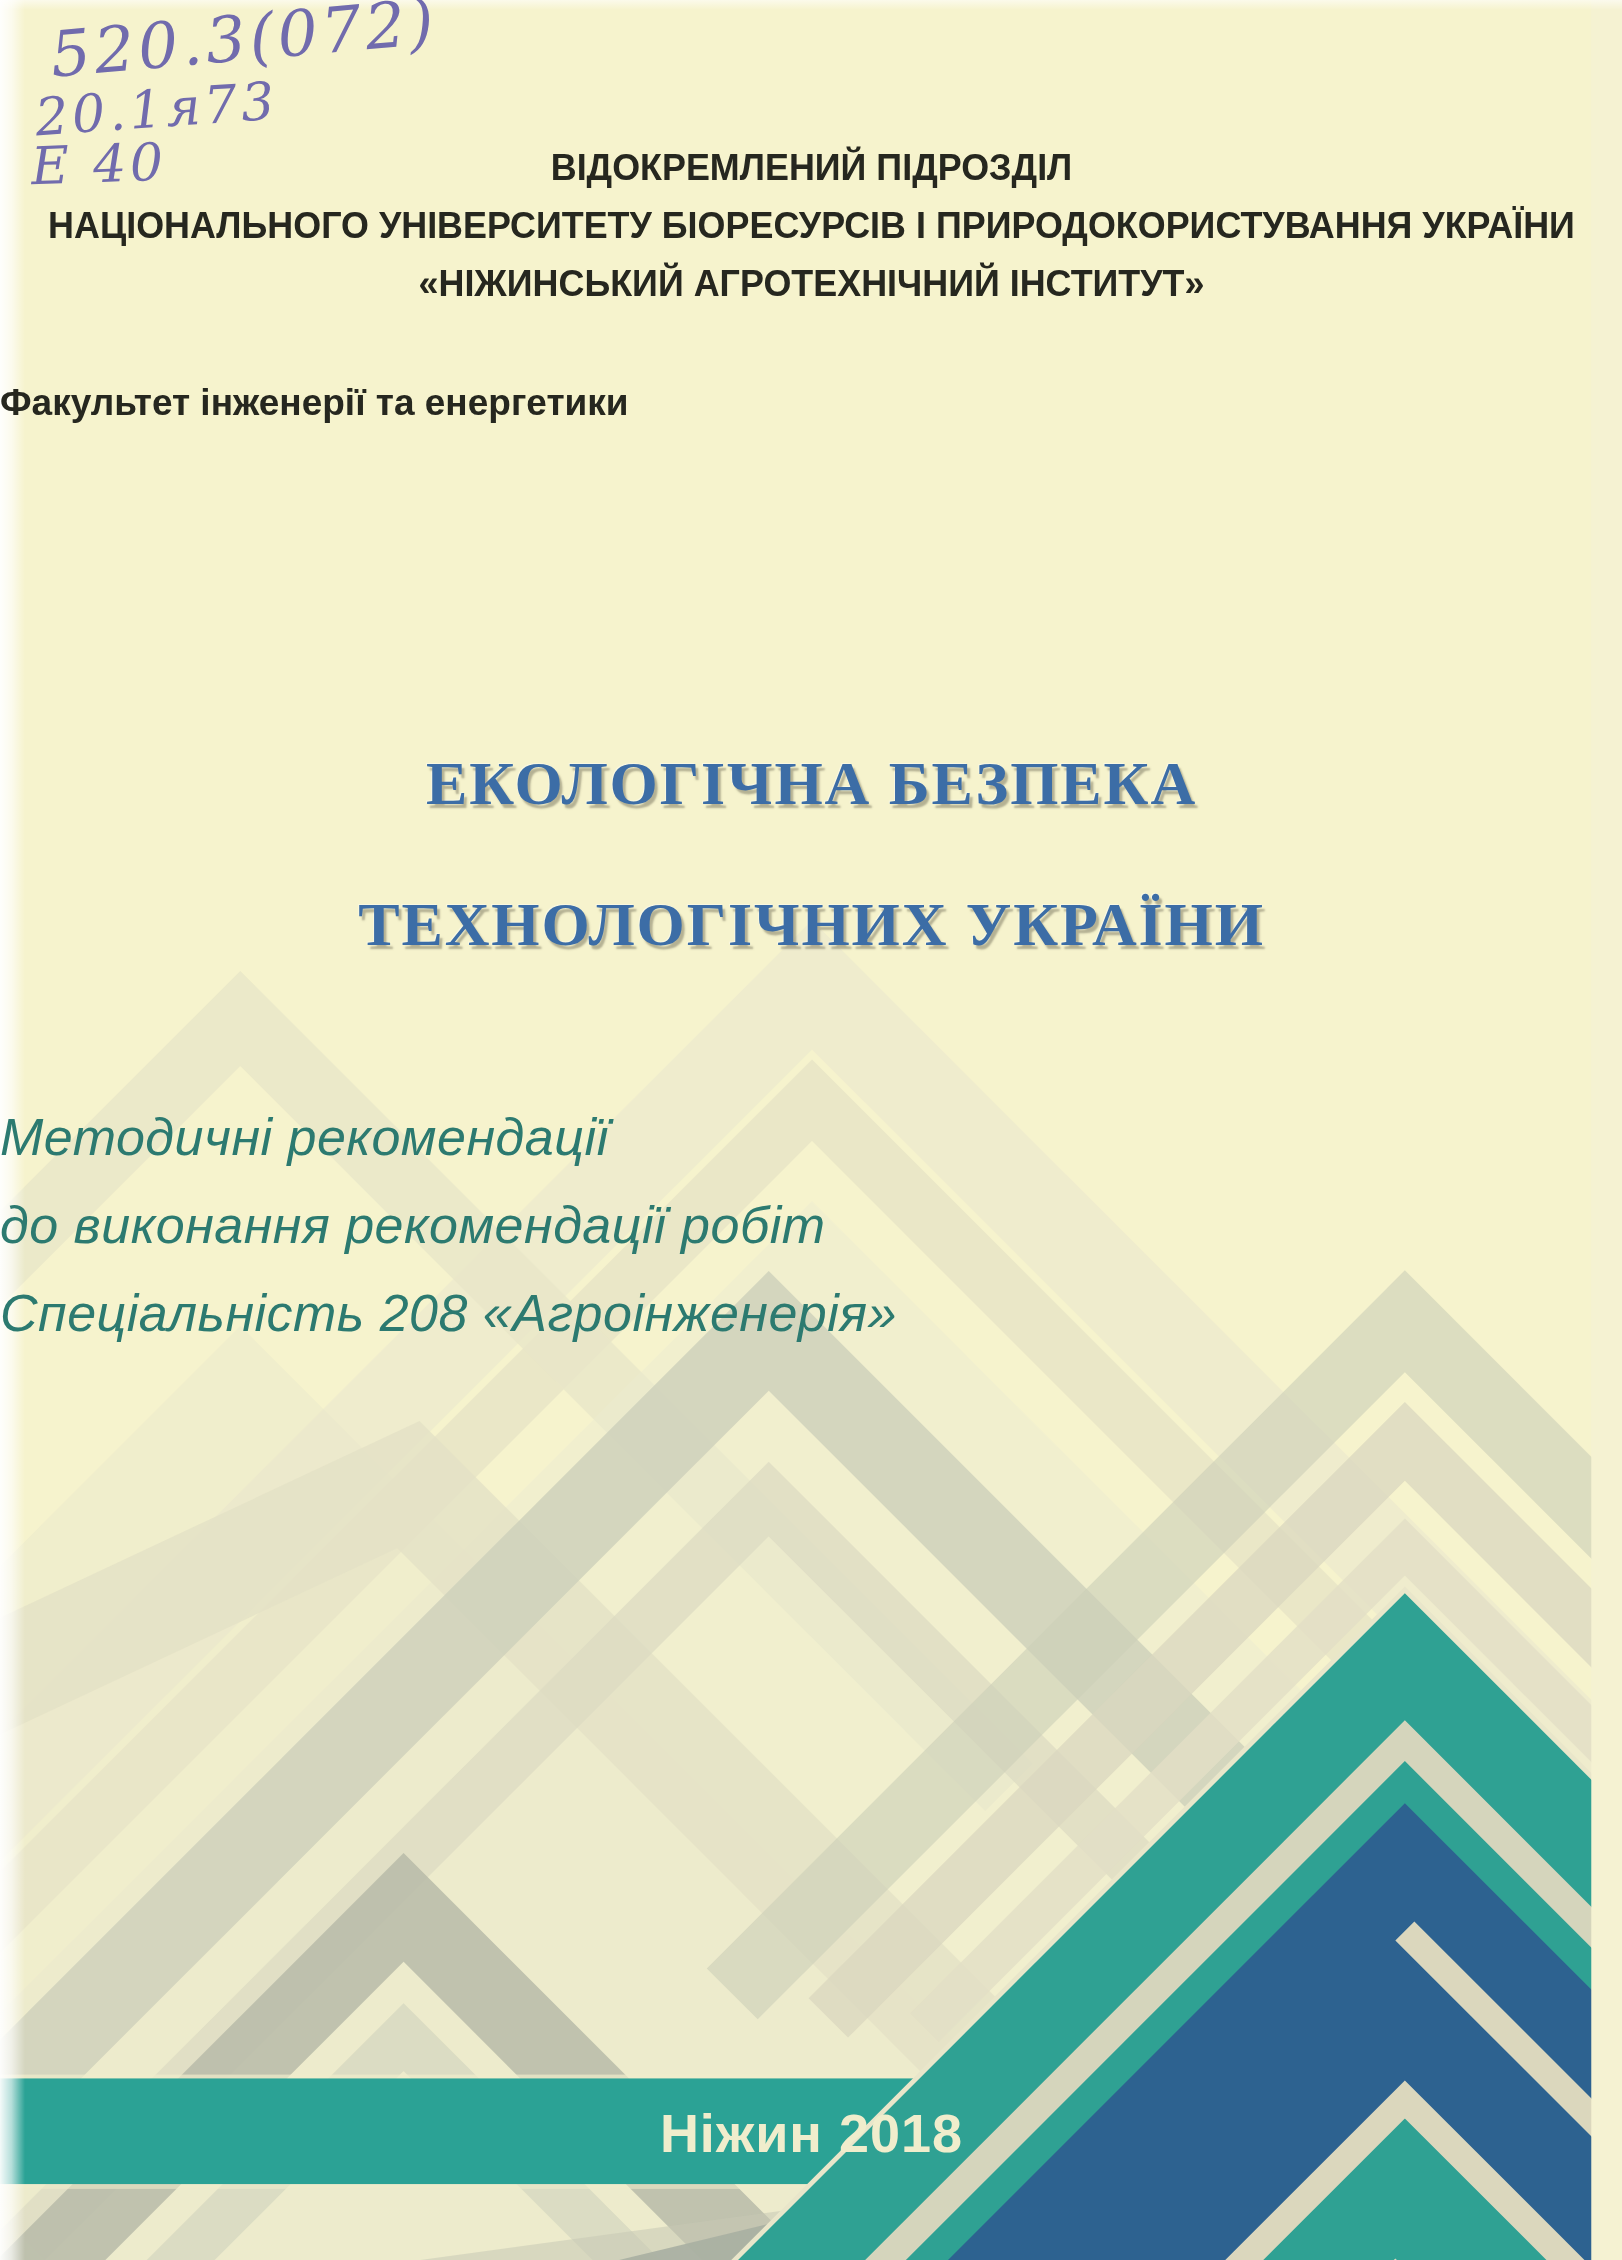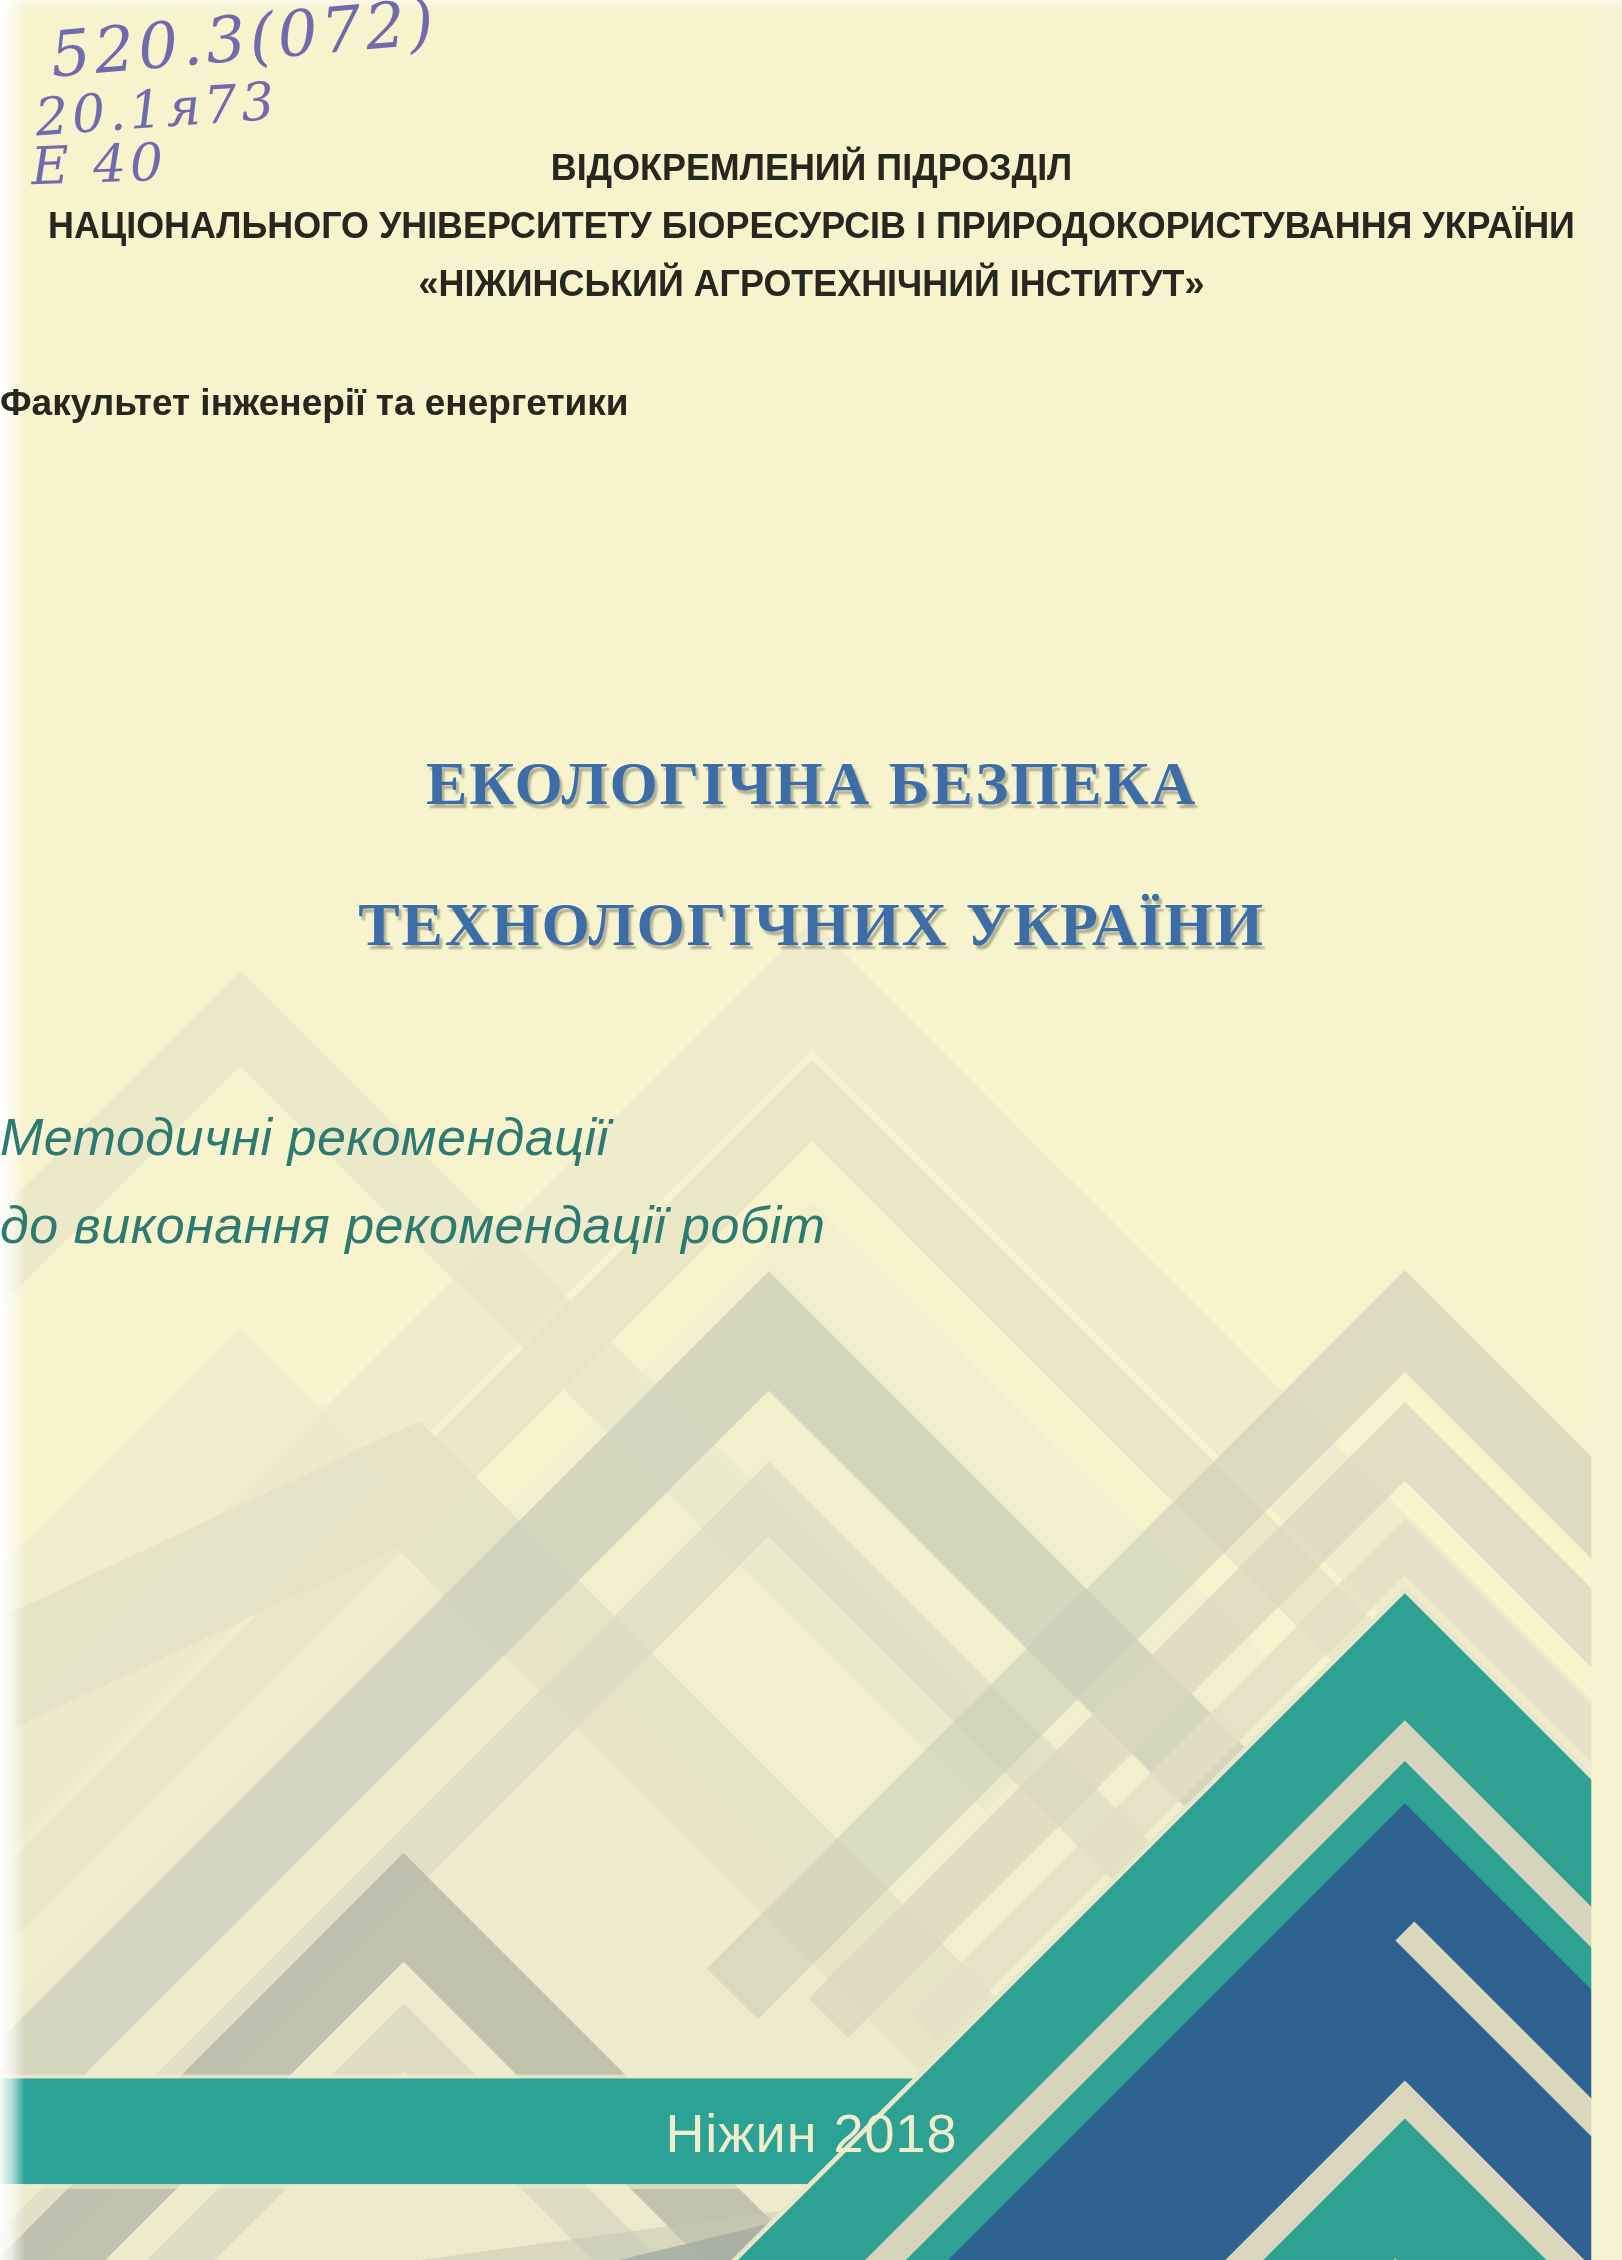--- a/index.html
+++ b/index.html
@@ -41,21 +41,21 @@
     text-shadow:2.9px 3.8px 1.9px rgba(115,112,90,.5), -1px -1px 0 rgba(255,255,255,.4);
     white-space:nowrap;
   }
   .subtitle{
     position:absolute;left:0;top:1093px;width:100%;z-index:10;
     text-align:left;font-style:italic;font-size:52px;line-height:88px;
     color:#2c7a70;font-weight:400;letter-spacing:0.5px;
   }
   .imprint{
     position:absolute;left:0;top:2102px;width:100%;z-index:10;
-    text-align:center;font-weight:400;font-size:54px;letter-spacing:1px;
+    text-align:center;font-weight:700;font-size:54px;letter-spacing:1px;
     color:#f0edcc;
   }
 </style>
 </head>
 <body>
 
 <div class="page">
 
   <svg class="bg-svg" width="1623" height="2261" viewBox="0 0 1689 2353">
     <rect x="0" y="0" width="1689" height="2353" fill="#f6f3cd"></rect>
@@ -111,18 +111,19 @@
   <div class="faculty">Факультет інженерії та енергетики</div>
 
   <div class="main-title">
     <div>ЕКОЛОГІЧНА БЕЗПЕКА</div>
     <div>ТЕХНОЛОГІЧНИХ УКРАЇНИ</div>
   </div>
 
   <div class="subtitle">
     <div>Методичні рекомендації</div>
     <div>до виконання рекомендації робіт</div>
+    <div>Спеціальність 208 «Агроінженерія»</div>
   </div>
 
   <div class="imprint">Ніжин 2018</div>
 
 </div>
 
 
 </body></html>

